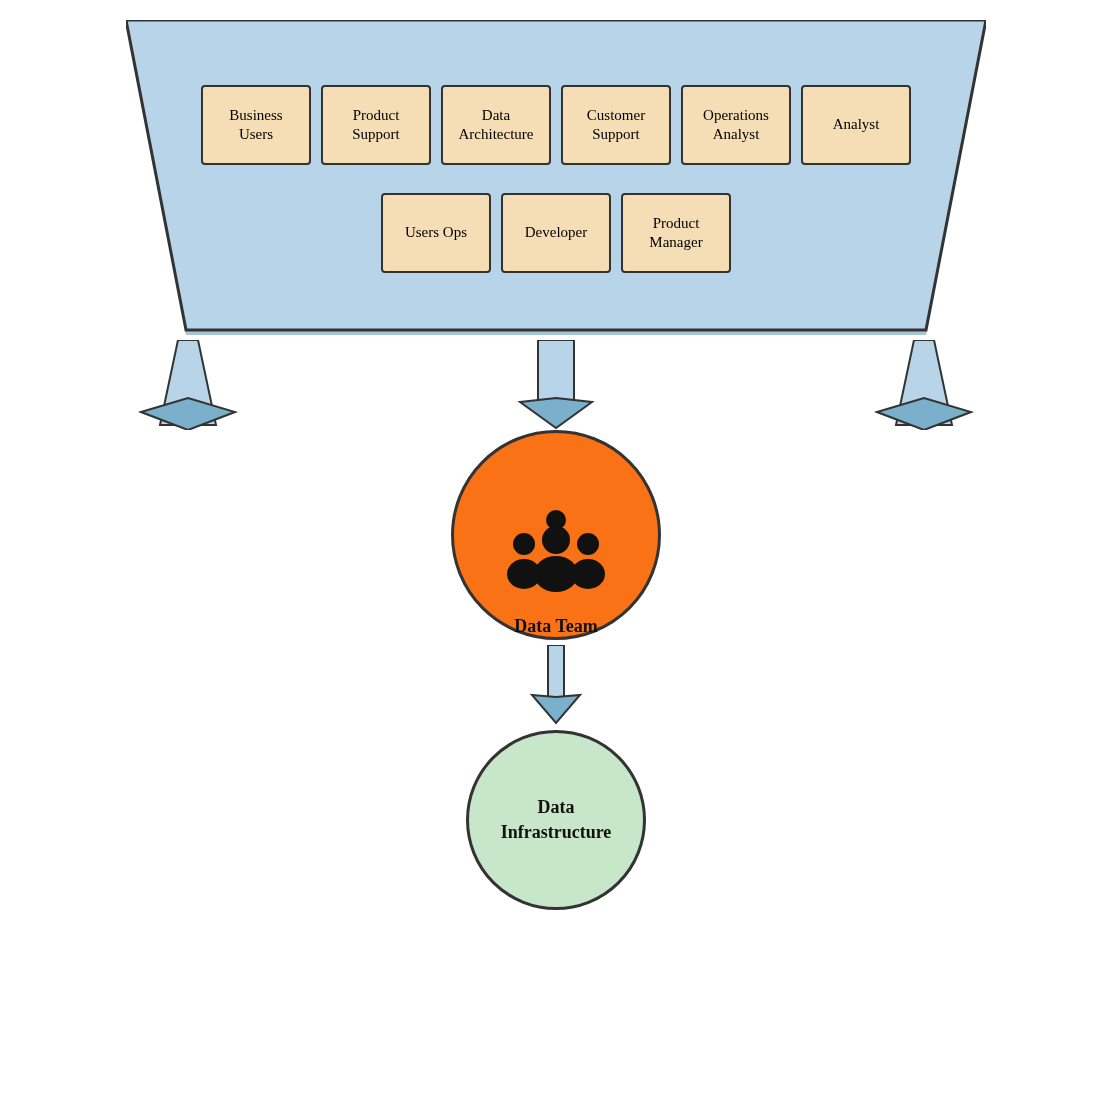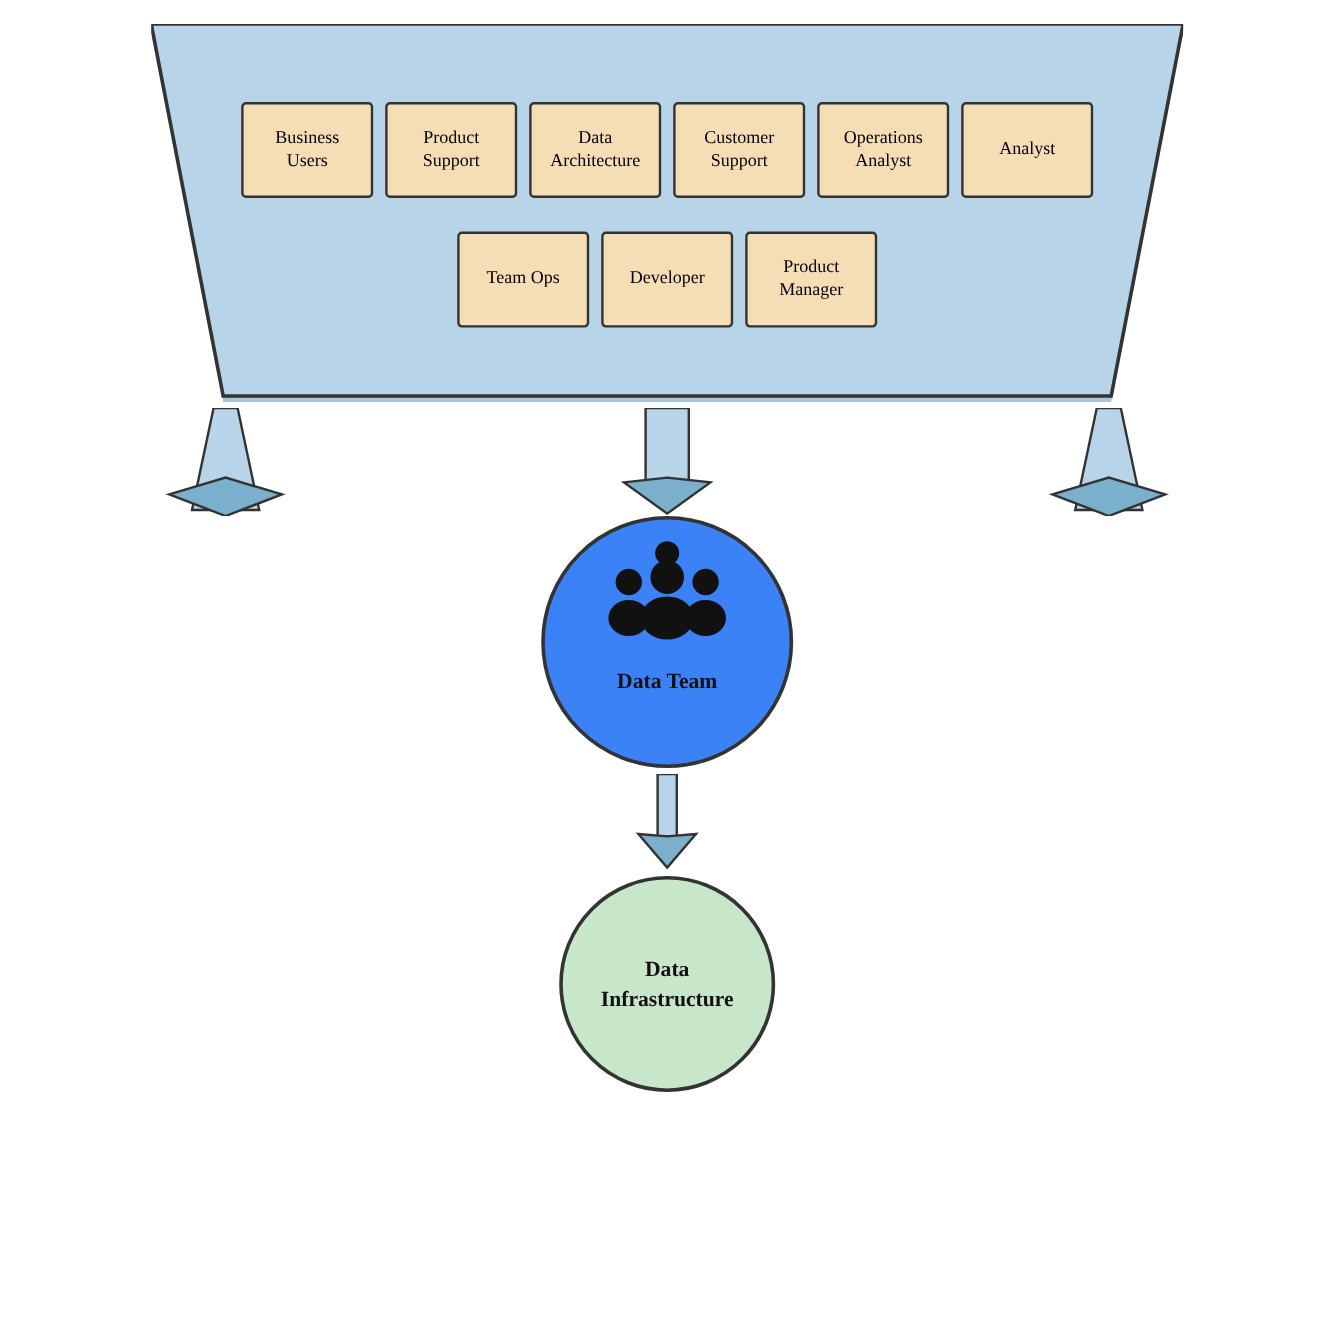--- a/index.html
+++ b/index.html
@@ -91,26 +91,26 @@
       display: flex;
       flex-direction: column;
       align-items: center;
       margin-top: 0px;
     }
 
     .data-team-circle {
       width: 210px;
       height: 210px;
       border-radius: 50%;
-      background: #3b82f6;
+      background: #f97316;
       border: 3px solid #333;
       display: flex;
       flex-direction: column;
       align-items: center;
-      justify-content: flex-start;
+      justify-content: flex-end;
       position: relative;
     }
 
     .data-team-icon {
       width: 120px;
       height: 120px;
     }
 
     .data-team-label {
       font-size: 18px;
@@ -166,21 +166,21 @@
       <div class="funnel-row">
         <div class="role-card">Business<br>Users</div>
         <div class="role-card">Product<br>Support</div>
         <div class="role-card">Data<br>Architecture</div>
         <div class="role-card">Customer<br>Support</div>
         <div class="role-card">Operations<br>Analyst</div>
         <div class="role-card">Analyst</div>
       </div>
 
       <div class="funnel-row">
-        <div class="role-card">Team Ops</div>
+        <div class="role-card">Users Ops</div>
         <div class="role-card">Developer</div>
         <div class="role-card">Product<br>Manager</div>
       </div>
     </div>
   </div>
 
   <div class="arrows-section">
     <svg class="arrows-svg" viewBox="0 0 860 90" xmlns="http://www.w3.org/2000/svg">
 
       <defs>

